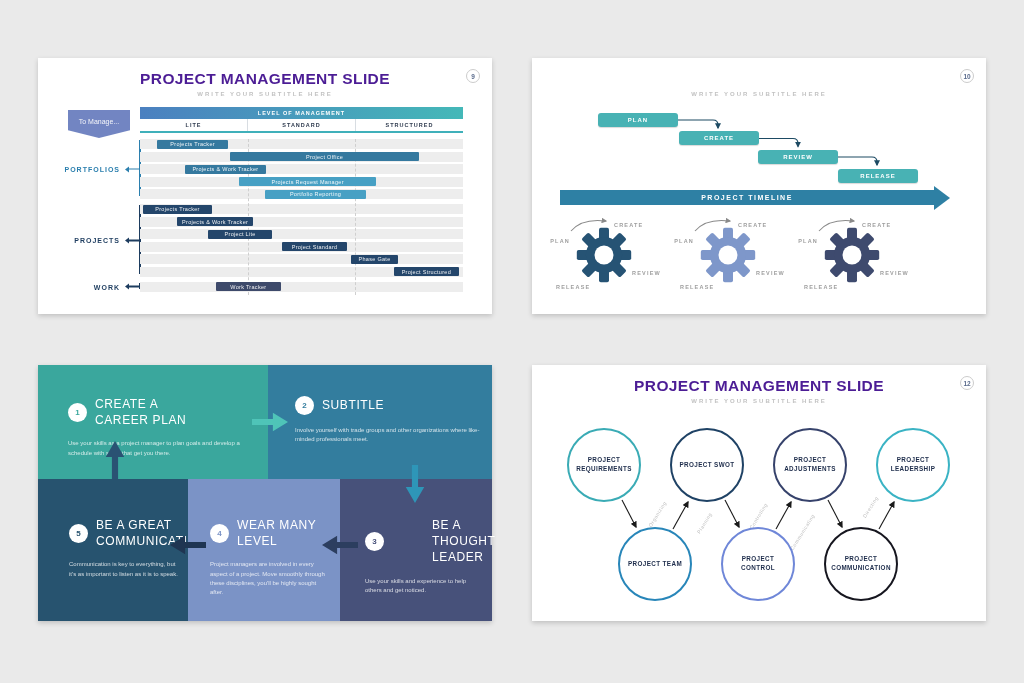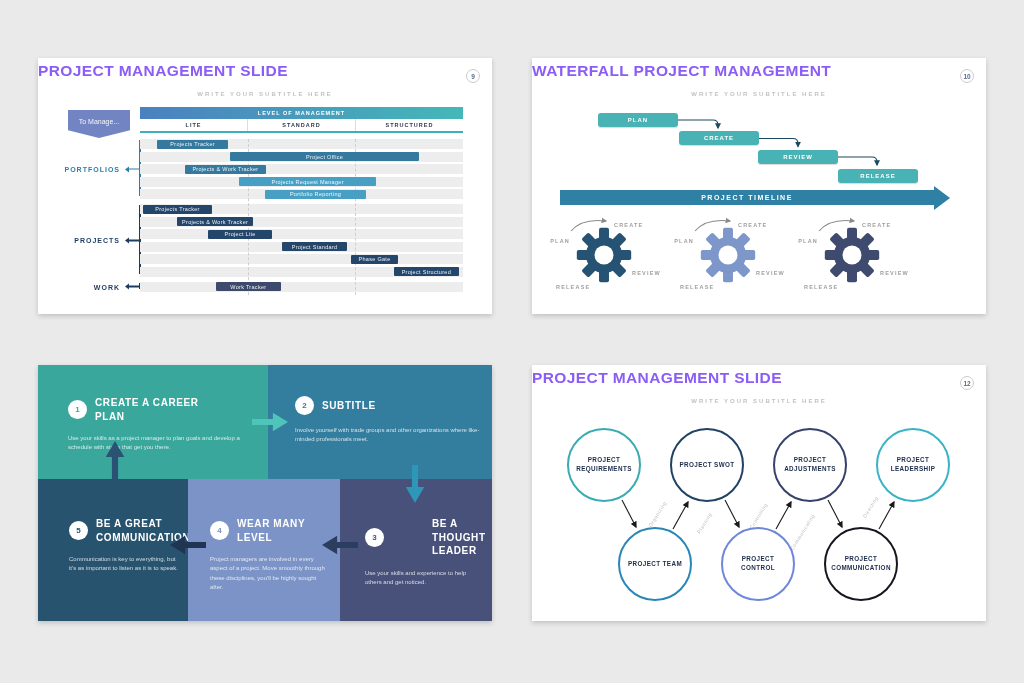--- a/index.html
+++ b/index.html
@@ -5,22 +5,22 @@
   * { margin:0; padding:0; box-sizing:border-box; }
   html,body { width:1024px; height:683px; }
   body { background:#eaeaea; font-family:"Liberation Sans", sans-serif; position:relative; overflow:hidden; }
 
   .slide { position:absolute; width:454px; height:256px; background:#ffffff; box-shadow:0 2px 5px rgba(0,0,0,.18); }
   #slide1 { left:38px;  top:58px; }
   #slide2 { left:532px; top:58px; }
   #slide3 { left:38px;  top:365px; }
   #slide4 { left:532px; top:365px; }
 
-  .s-title { position:absolute; top:4px; left:0; right:0; text-align:left;
-             font-size:15.5px; font-weight:800; color:#8b5cf6; letter-spacing:.4px; }
+  .s-title { position:absolute; top:12px; left:0; right:0; text-align:center;
+             font-size:15.5px; font-weight:800; color:#4c1d95; letter-spacing:.4px; }
   .s-sub   { position:absolute; top:33px; left:0; right:0; text-align:center;
              font-size:6px; color:#c2c2c2; letter-spacing:2px; font-weight:bold; }
   .s-badge { position:absolute; top:11px; right:12px; width:14px; height:14px; border-radius:50%;
              border:1px solid #cccccc; color:#5a6b8c; font-size:6.5px; font-weight:bold;
              display:flex; align-items:center; justify-content:center; }
 
   
   .banner { position:absolute; left:30px; top:52px; width:62px; height:28px; background:#7285c2;
             clip-path:polygon(0 0,100% 0,100% 72%,50% 100%,0 72%);
             color:rgba(255,255,255,.92); font-size:7px; display:flex; align-items:center; justify-content:center;
@@ -71,21 +71,21 @@
   
   .panel { position:absolute; color:#fff; background:var(--c); }
   #p1 { left:0;   top:0;    width:230px; height:114px; padding:31px 0 0 30px; }
   #p2 { left:230px; top:0;  width:224px; height:114px; padding:31px 0 0 27px; }
   #p5 { left:0;   top:114px; width:150px; height:142px; padding:38px 0 0 31px; }
   #p4 { left:150px; top:114px; width:152px; height:142px; padding:38px 0 0 22px; }
   #p3 { left:302px; top:114px; width:152px; height:142px; padding:38px 0 0 25px; }
   .panel-head { display:flex; align-items:center; gap:8px; margin-bottom:11px; }
   .pnum { width:19px; height:19px; min-width:19px; border-radius:50%; background:#fff; color:var(--c);
           font-size:8px; font-weight:bold; display:flex; align-items:center; justify-content:center; }
-  .phead { font-size:10px; font-weight:bold; letter-spacing:.6px; line-height:1.35; }
+  .phead { font-size:12px; font-weight:normal; letter-spacing:.6px; line-height:1.35; }
   .pbody { font-size:6px; line-height:1.55; color:rgba(255,255,255,.78); }
   #p1 .phead{width:120px;} #p2 .phead{width:120px;} #p5 .phead{width:95px;}
   #p4 .phead{width:110px;} #p3 .phead{width:80px;margin-left:40px;}
   #p1 .pbody{width:176px;} #p2 .pbody{width:186px;} #p5 .pbody{width:113px;}
   #p4 .pbody{width:120px;} #p3 .pbody{width:116px;}
   .ar { position:absolute; }
   .ar-right { width:36px; height:22px; clip-path:polygon(0 36%,58% 36%,58% 8%,100% 50%,58% 92%,58% 64%,0 64%); }
   .ar-left  { width:36px; height:22px; clip-path:polygon(100% 36%,42% 36%,42% 8%,0 50%,42% 92%,42% 64%,100% 64%); }
   .ar-down  { width:22px; height:38px; clip-path:polygon(36% 0,64% 0,64% 58%,92% 58%,50% 100%,8% 58%,36% 58%); }
   .ar-up    { width:22px; height:38px; clip-path:polygon(36% 100%,36% 42%,8% 42%,50% 0,92% 42%,64% 42%,64% 100%); }
@@ -200,21 +200,20 @@
           <span class="g1-gline"></span>
         </div>
         <div class="g1-row">
           <div class="g1-bar" style="left: 23.5%; width: 20.1%; background: rgb(62, 74, 107);">Work Tracker</div>
         </div>
       </div>
     </div>
 </div>
 
 <div class="slide" id="slide2">
-  <div class="s-title">WATERFALL PROJECT MANAGEMENT</div>
   <div class="s-sub">WRITE YOUR SUBTITLE HERE</div>
   <div class="s-badge">10</div>
 
   <svg class="wf-svg">
     <path d="M146 62 H181 Q186 62 186 67 V70" fill="none" stroke="#1d4a63" stroke-width="1.2" marker-end="url(#arr-teal)"></path>
     <path d="M227 80.5 H261 Q266 80.5 266 85.5 V88.5" fill="none" stroke="#1d4a63" stroke-width="1.2" marker-end="url(#arr-teal)"></path>
     <path d="M306 99 H340 Q345 99 345 104 V107" fill="none" stroke="#1d4a63" stroke-width="1.2" marker-end="url(#arr-teal)"></path>
   </svg>
   <div class="wf-box" style="left:66px;top:55px">PLAN</div>
   <div class="wf-box" style="left:147px;top:73px">CREATE</div>

